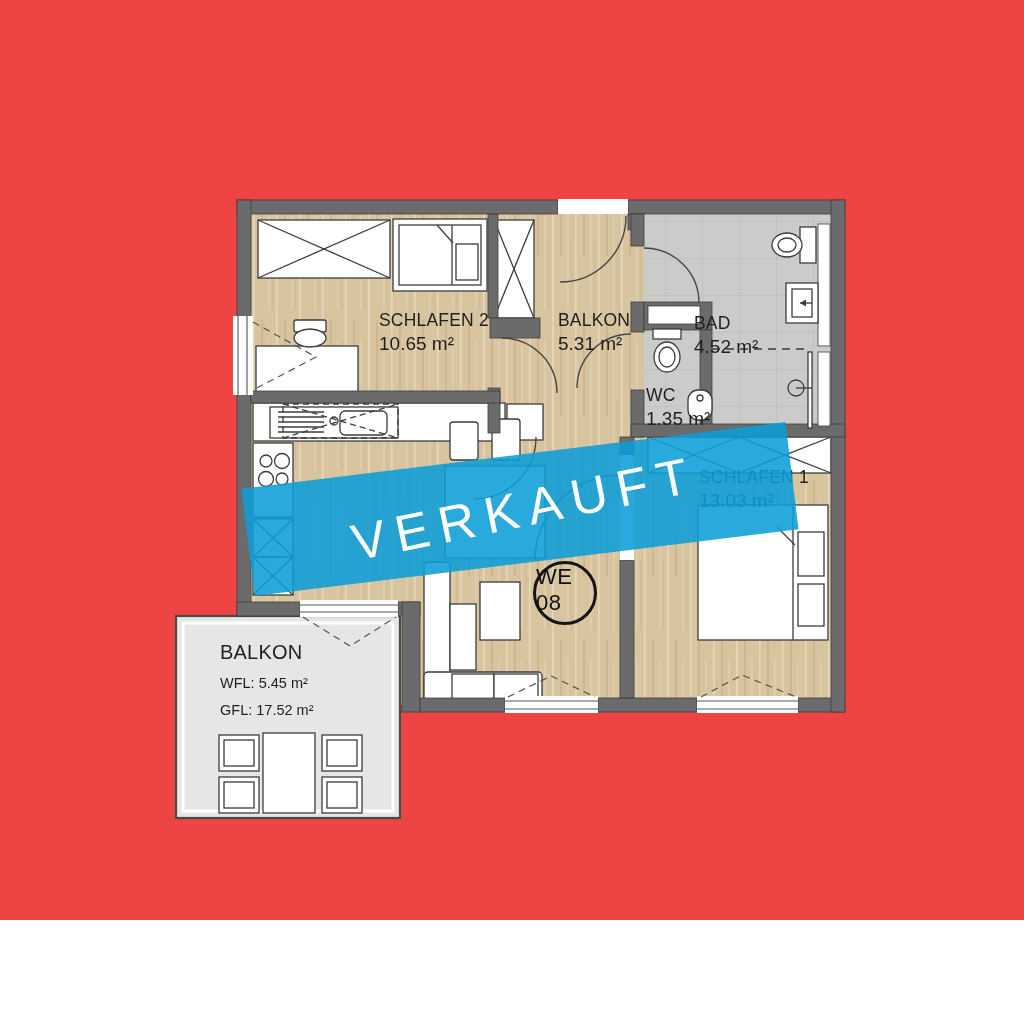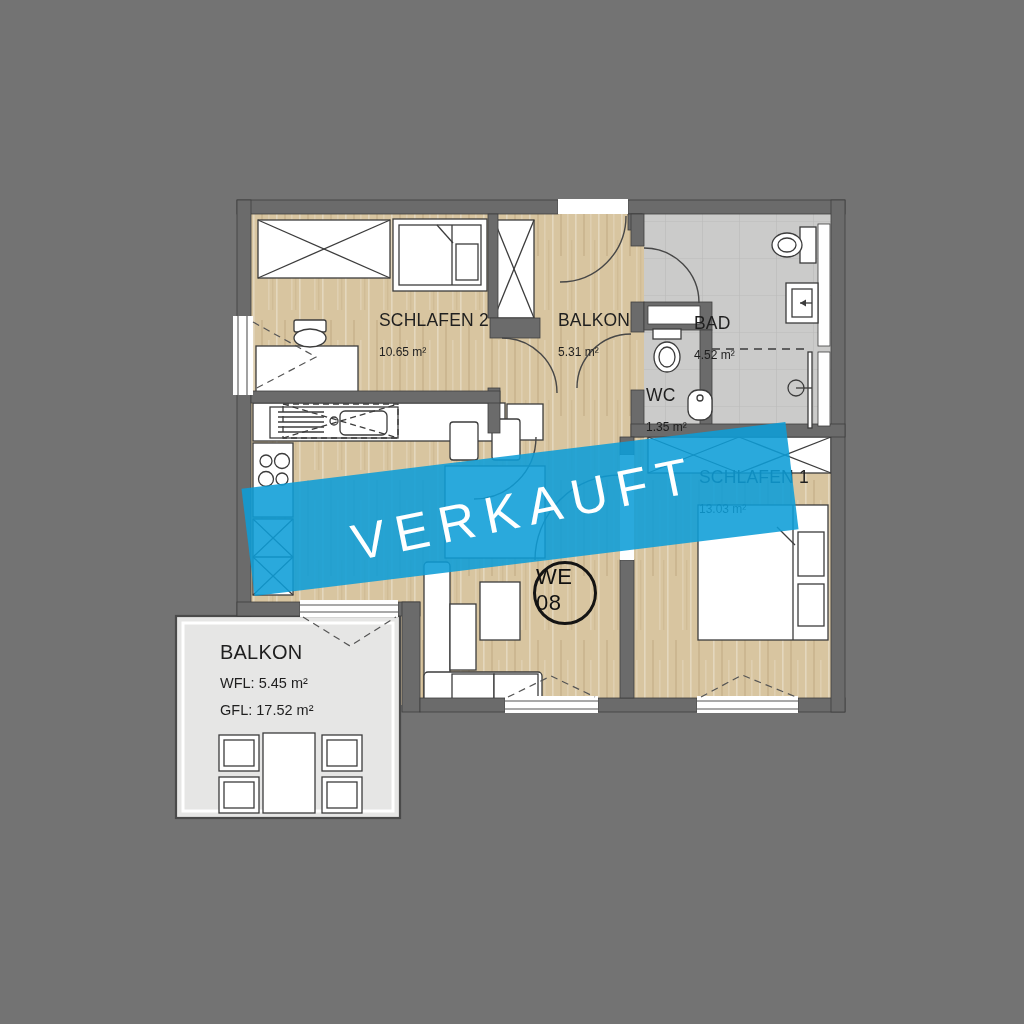--- a/index.html
+++ b/index.html
@@ -1,23 +1,23 @@
 <!DOCTYPE html>
 <html style="--c-banner_blue: #29A9DE; --c-banner_blue_overlay: rgba(13,157,215,0.88); --c-wall_grey: #6B6B6B; --c-wood_floor: #D8C5A0; --c-tile_grey: #CBCBCA; --c-balcony_grey: #E6E6E5;"><head>
 <meta charset="utf-8">
 <style>
   html,body{margin:0;padding:0;background:#ffffff;}
   #stage{
-    position:relative;width:1024px;height:1024px;background:#737373;overflow:hidden;
+    position:relative;width:1024px;height:920px;background:#ef4444;overflow:hidden;
     font-family:"Liberation Sans", sans-serif;
   }
   #plan-svg{position:absolute;left:0;top:0;z-index:1;}
   .room-label{position:absolute;z-index:2;color:#1f1f1f;line-height:1.08;white-space:nowrap;}
   .room-label .rname{display:block;font-size:17.5px;letter-spacing:.2px;}
-  .room-label .rarea{display:block;font-size:12px;margin-top:16px;}
+  .room-label .rarea{display:block;font-size:19px;margin-top:4px;}
   .balkon-label .rname{font-size:20px;}
   .balkon-label .rline{display:block;font-size:14.5px;margin-top:12px;}
   #unit-badge{
     position:absolute;z-index:2;left:533px;top:561px;width:64px;height:64px;
     border:3.5px solid #141414;border-radius:50%;box-sizing:border-box;
     display:flex;align-items:flex-start;justify-content:center;
     font-size:22px;color:#111;letter-spacing:.5px;background:transparent;
   }
   #sold-banner{
     position:absolute;z-index:3;left:520px;top:509px;width:548px;height:108px;

